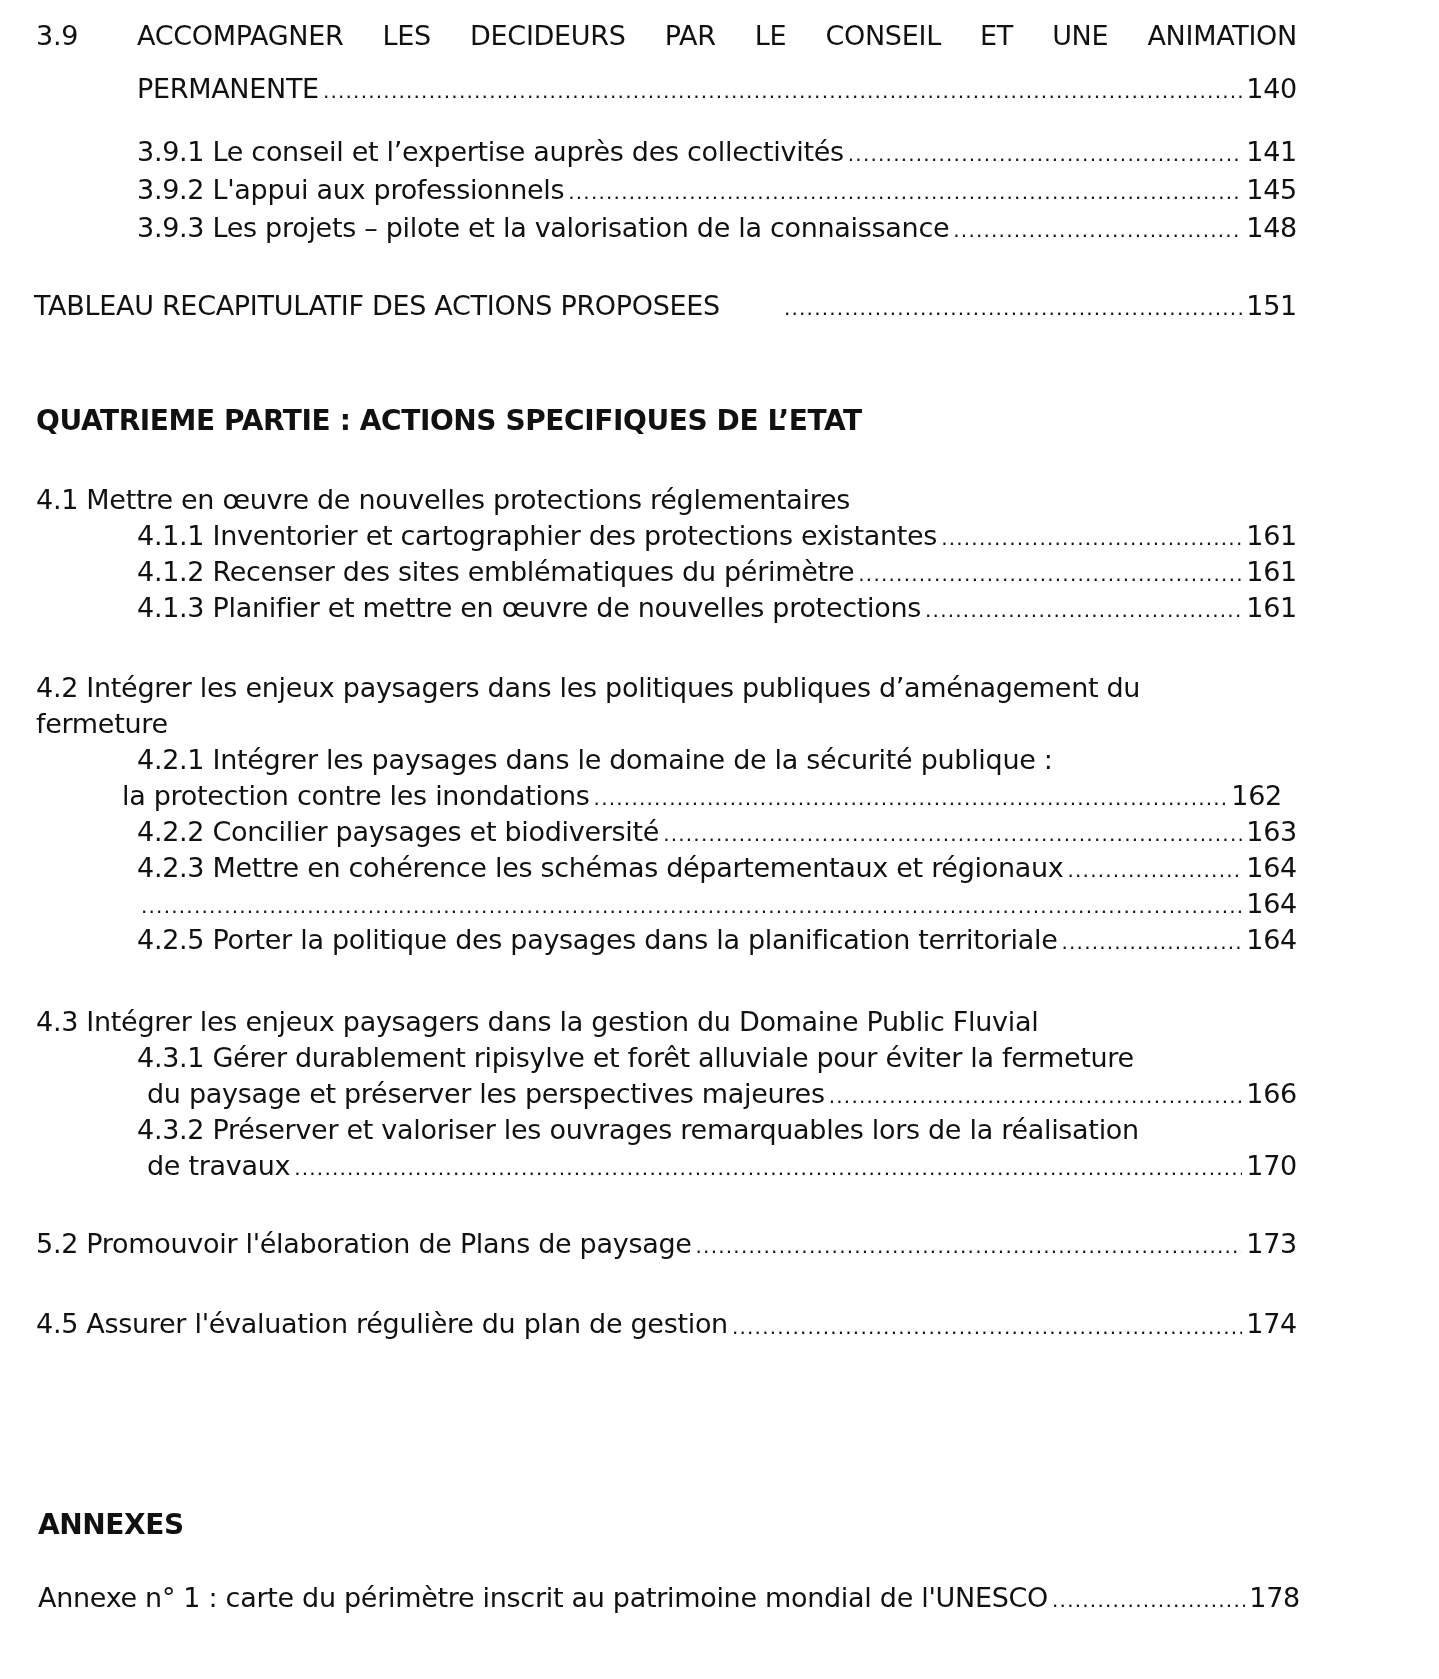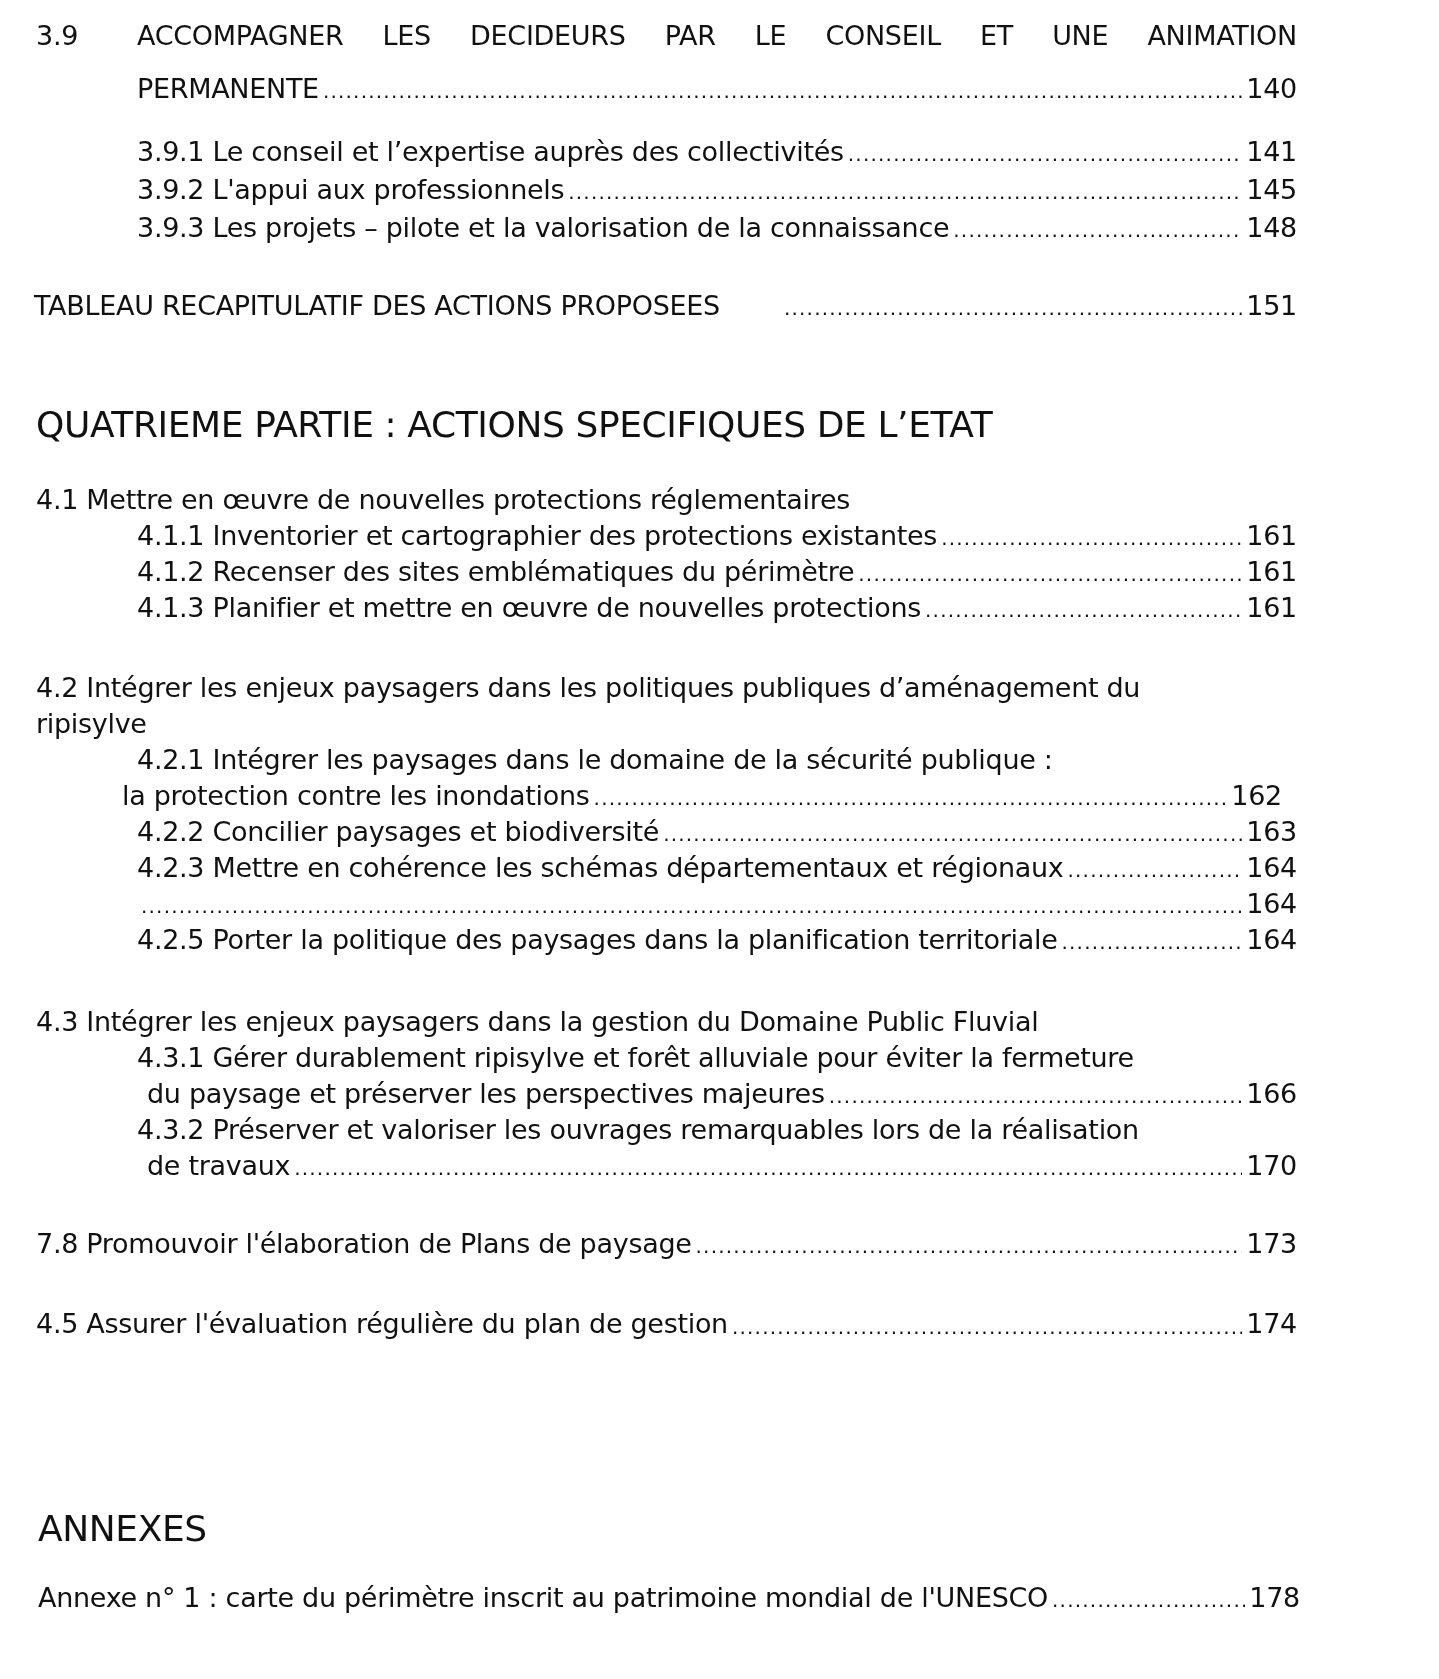--- a/index.html
+++ b/index.html
@@ -15,21 +15,21 @@
     .line .dots {
       flex: 1 1 auto; overflow: hidden; margin: 0 4px;
       letter-spacing: 1.2px; font-size: 20px;
     }
     .line .dots::before {
       content: "........................................................................................................................................................................................................................................................................";
     }
     .line .page { flex: 0 0 auto; }
     .justify { display: flex; justify-content: space-between; }
     .heading {
-      position: absolute; font-weight: normal; font-size: 36px; letter-spacing: -0.4px;
+      position: absolute; font-weight: bold; font-size: 28px; letter-spacing: -0.4px;
     }
     .plain { position: absolute; font-size: 27px; letter-spacing: -0.3px; white-space: nowrap; }
   </style>
 </head>
 <body>
 
 <div class="plain" style="left:36px; top:20px;">3.9</div>
 <div class="plain justify" style="left:137px; top:20px; width:1160px;">
   <span>ACCOMPAGNER</span>
   <span>LES</span>
@@ -82,21 +82,21 @@
   <span class="dots"></span>
   <span class="page">161</span>
 </div>
 <div class="line" style="left:137px; top:592px; width:1160px;">
   <span class="txt">4.1.3 Planifier et mettre en œuvre de nouvelles protections</span>
   <span class="dots"></span>
   <span class="page">161</span>
 </div>
 
 <div class="plain" style="left:36px; top:672px;">4.2 Intégrer les enjeux paysagers dans les politiques publiques d’aménagement du</div>
-<div class="plain" style="left:36px; top:708px;">ripisylve</div>
+<div class="plain" style="left:36px; top:708px;">fermeture</div>
 <div class="plain" style="left:137px; top:744px;">4.2.1 Intégrer les paysages dans le domaine de la sécurité publique :</div>
 <div class="line" style="left:122px; top:780px; width:1160px;">
   <span class="txt">la protection contre les inondations</span>
   <span class="dots"></span>
   <span class="page">162</span>
 </div>
 <div class="line" style="left:137px; top:816px; width:1160px;">
   <span class="txt">4.2.2 Concilier paysages et biodiversité</span>
   <span class="dots"></span>
   <span class="page">163</span>
@@ -124,21 +124,21 @@
   <span class="page">166</span>
 </div>
 <div class="plain" style="left:137px; top:1114px;">4.3.2 Préserver et valoriser les ouvrages remarquables lors de la réalisation</div>
 <div class="line" style="left:147px; top:1150px; width:1150px;">
   <span class="txt">de travaux</span>
   <span class="dots"></span>
   <span class="page">170</span>
 </div>
 
 <div class="line" style="left:36px; top:1228px; width:1261px;">
-  <span class="txt">7.8 Promouvoir l'élaboration de Plans de paysage</span>
+  <span class="txt">5.2 Promouvoir l'élaboration de Plans de paysage</span>
   <span class="dots"></span>
   <span class="page">173</span>
 </div>
 <div class="line" style="left:36px; top:1308px; width:1261px;align-items:flex-end;">
   <span class="txt">4.5 Assurer l'évaluation régulière du plan de gestion</span>
   <span class="dots"></span>
   <span class="page">174</span>
 </div>
 
 <div class="heading" style="left:38px; top:1508px;">ANNEXES</div>

